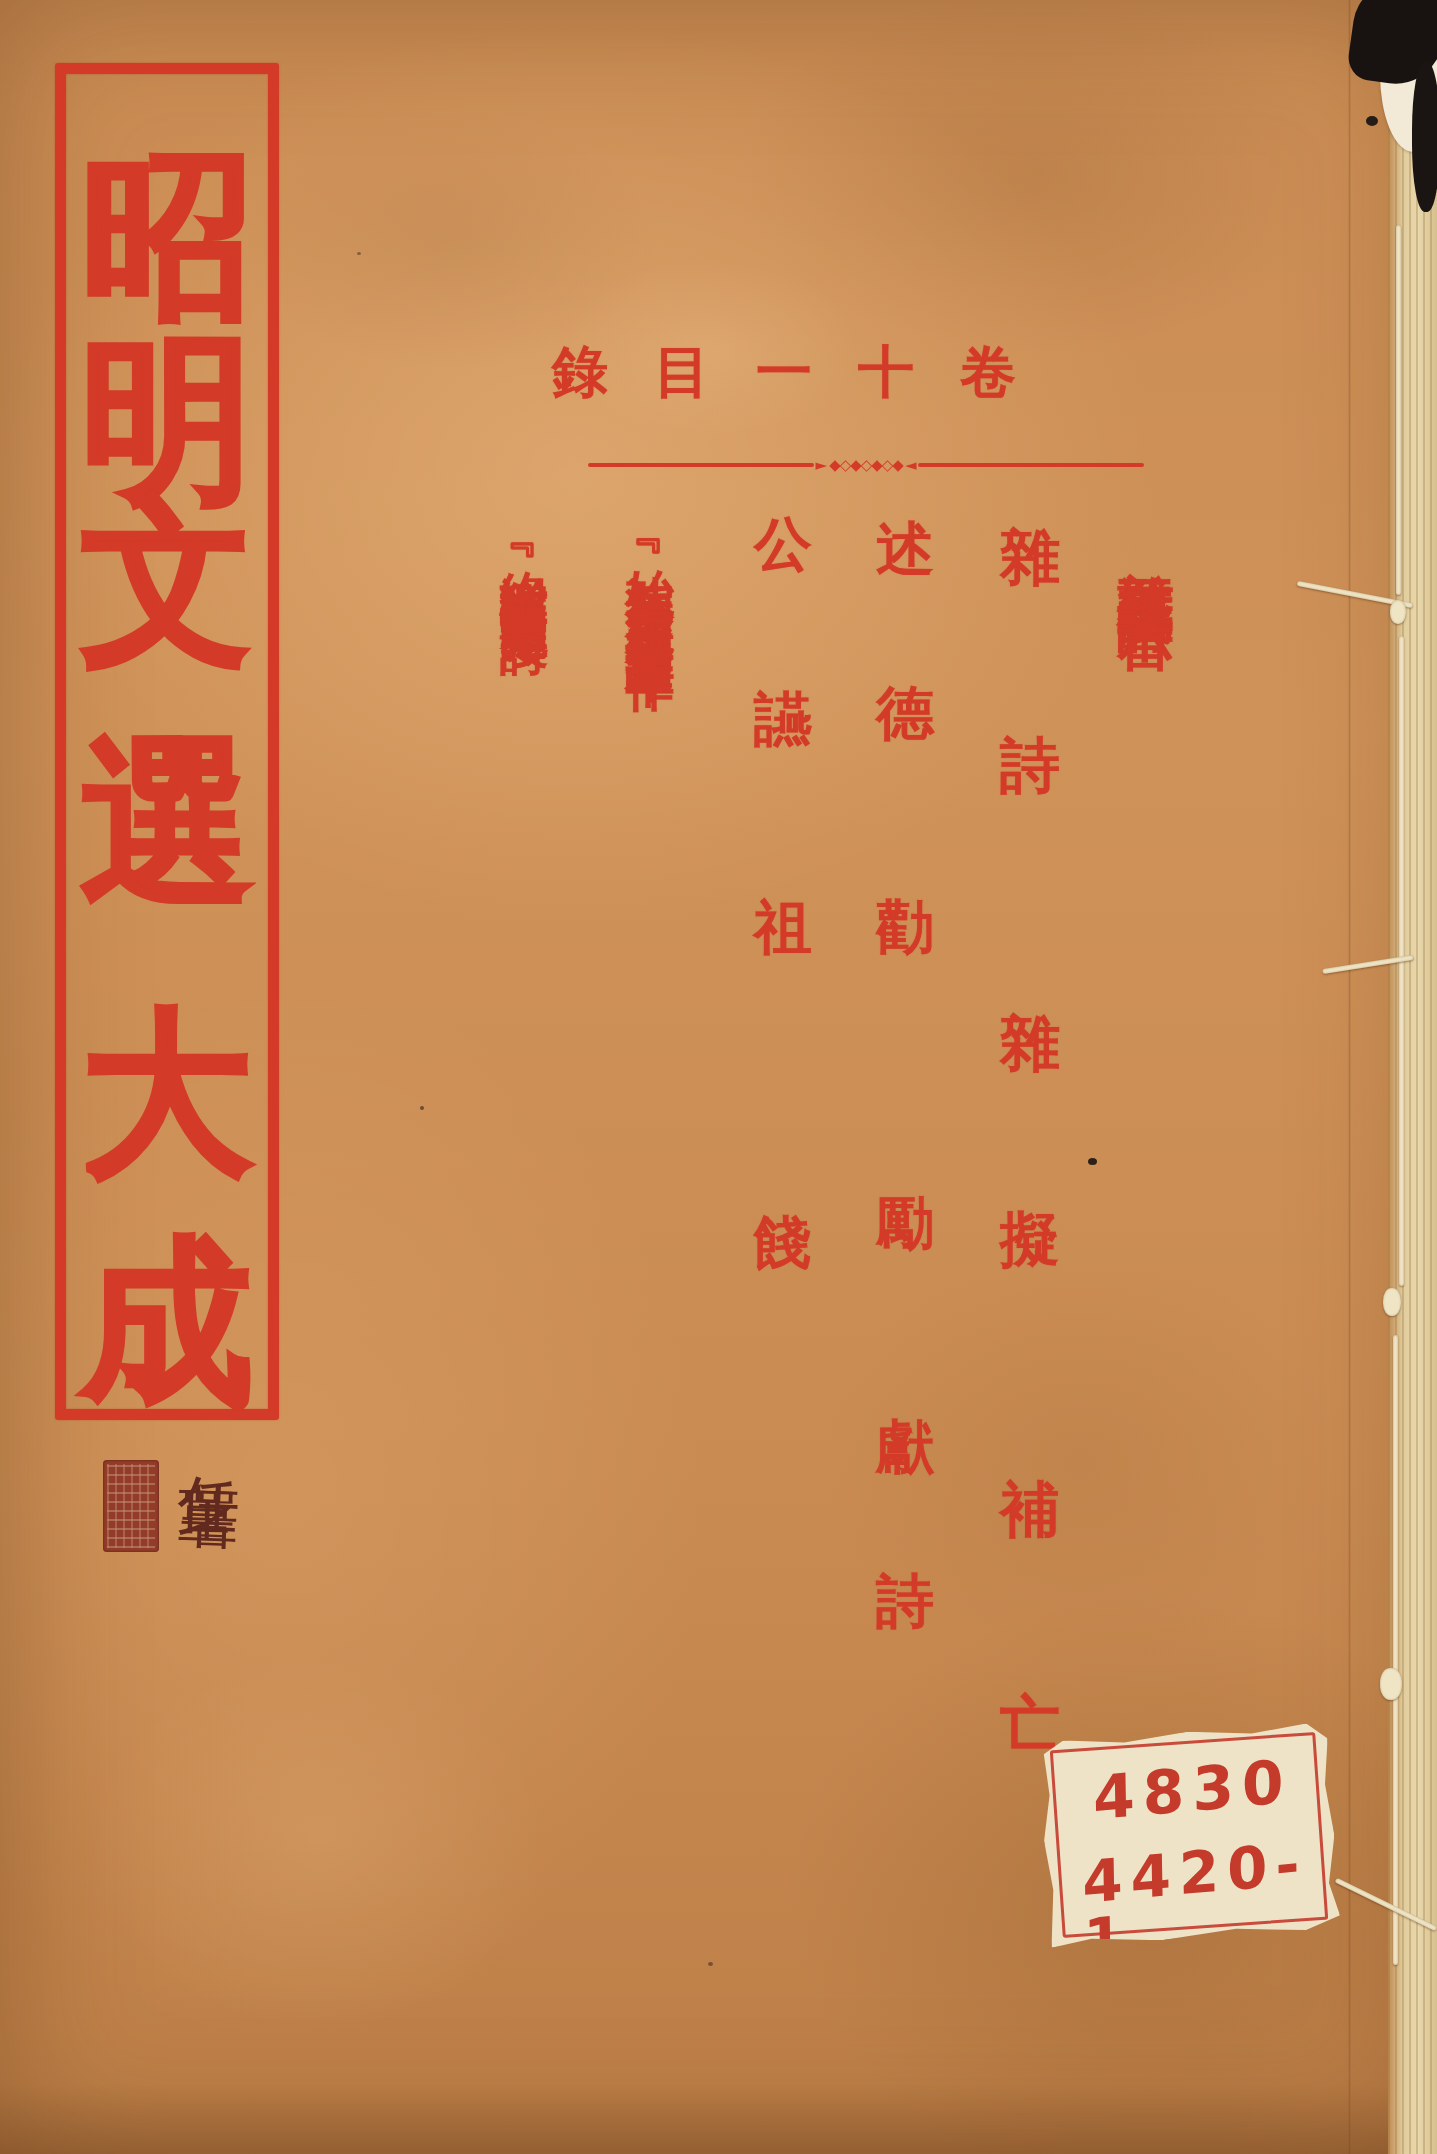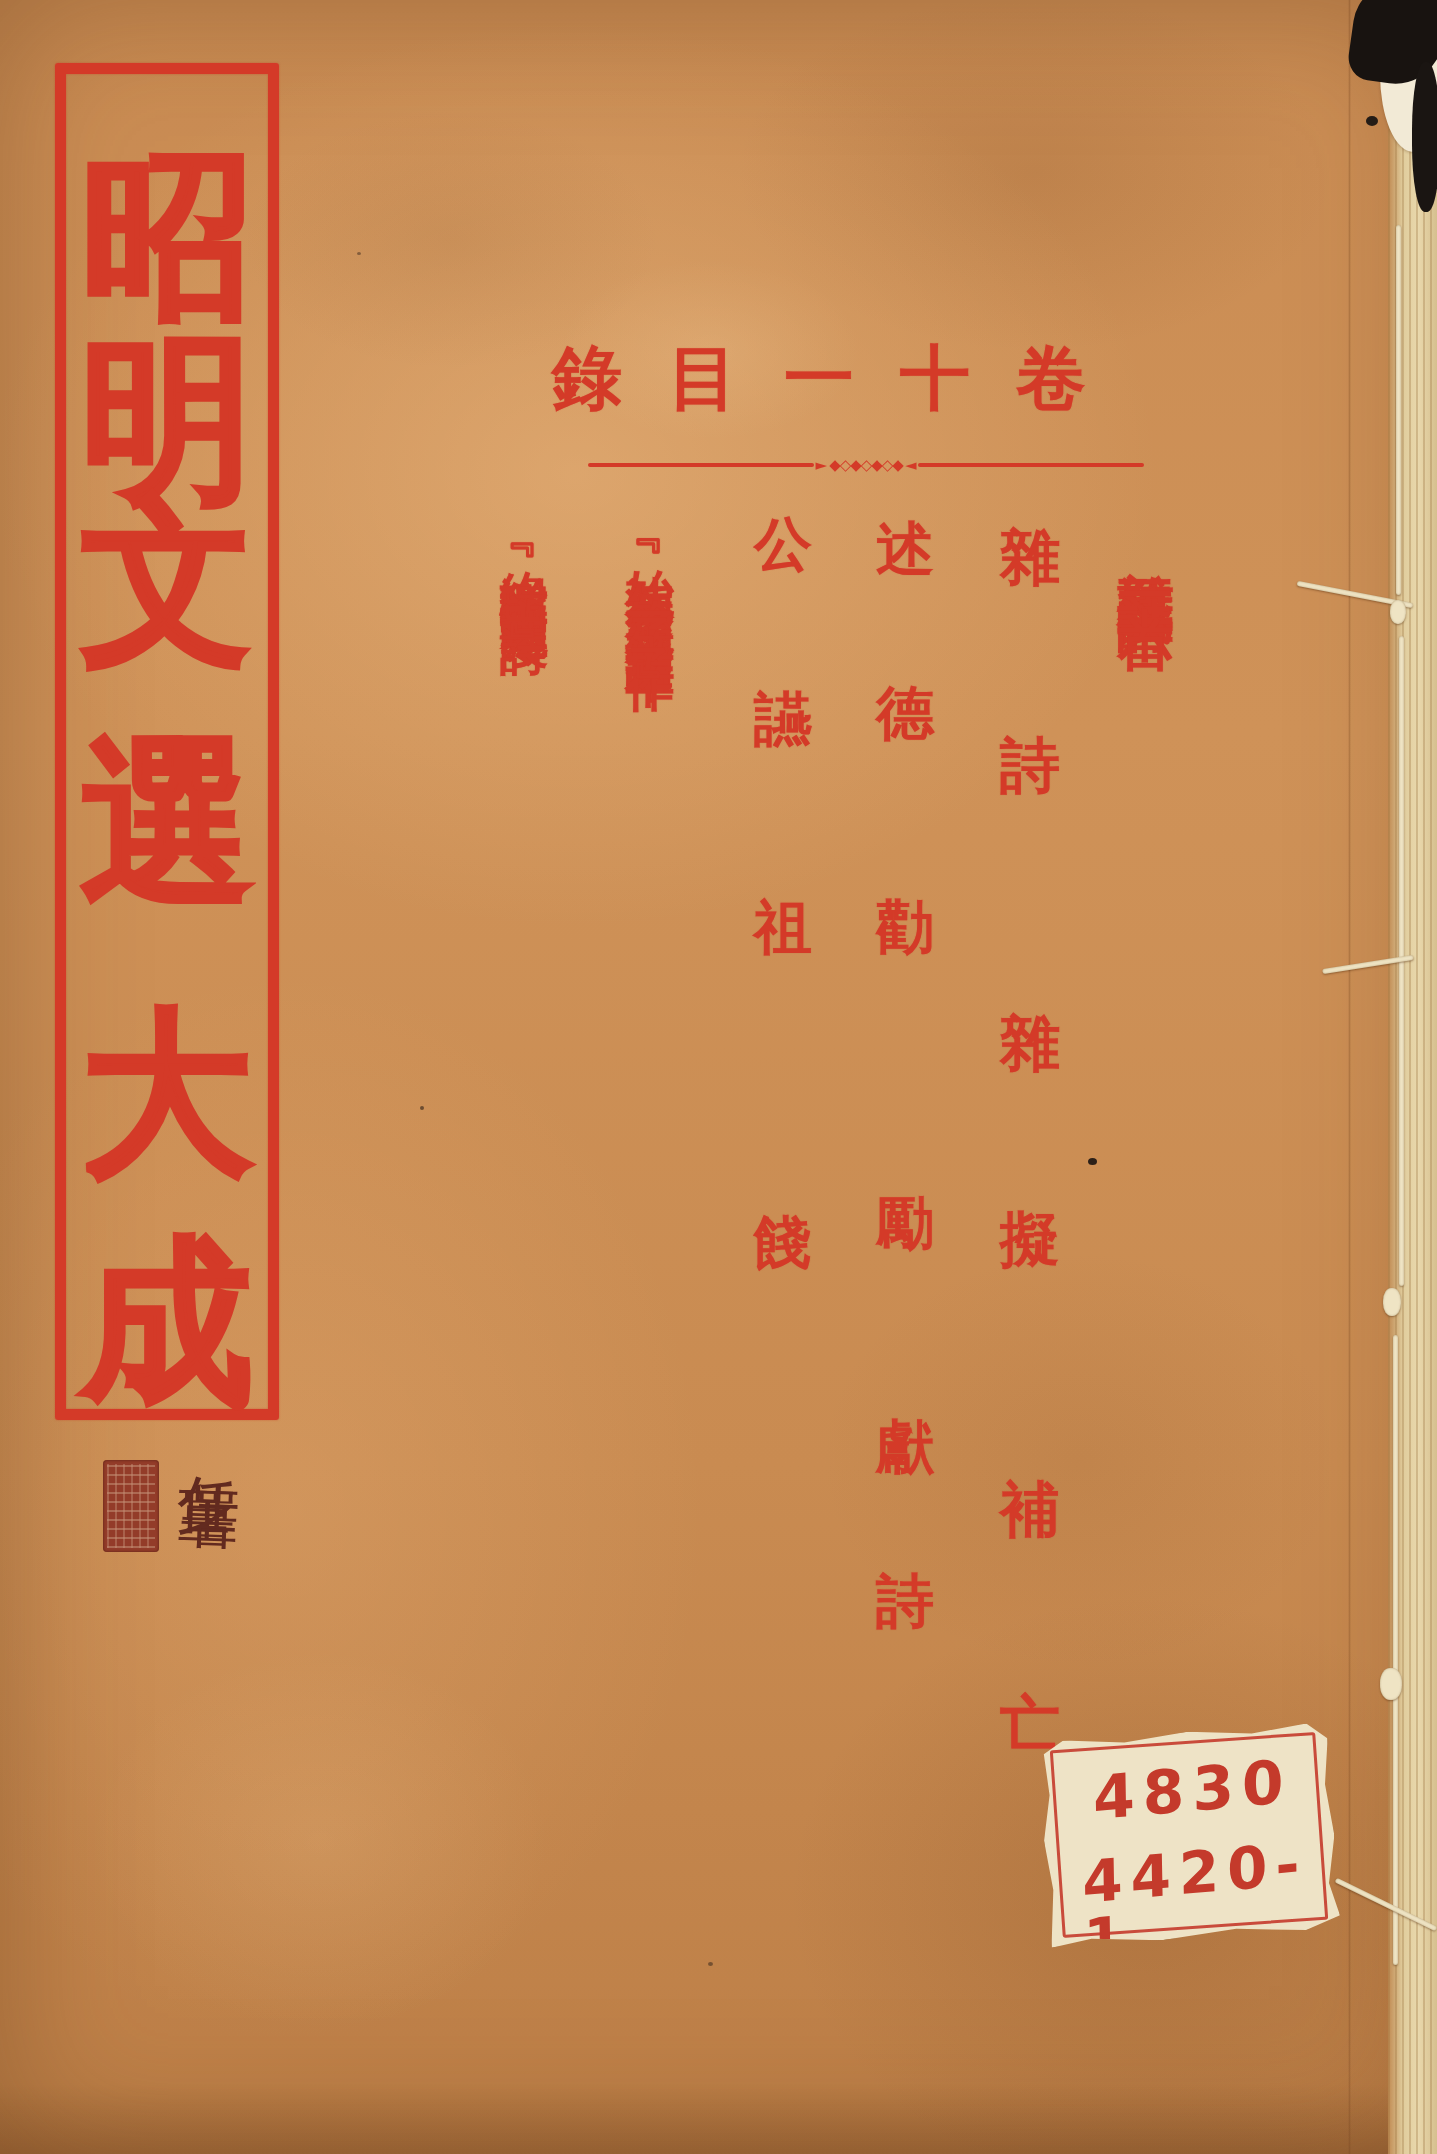--- a/index.html
+++ b/index.html
@@ -88,21 +88,21 @@
   .artist-seal{position:absolute;left:103px;top:1460px;width:56px;height:92px;
     background:#8f3526;border-radius:4px;opacity:.92;
     box-shadow:inset 0 0 3px rgba(60,15,8,.8);overflow:hidden;}
   .artist-seal::after{content:"";position:absolute;inset:4px;
     background:
       repeating-linear-gradient(0deg, rgba(240,220,190,.55) 0 2px, transparent 2px 9px),
       repeating-linear-gradient(90deg, rgba(240,220,190,.45) 0 2px, transparent 2px 8px);
     filter:blur(.4px);opacity:.55;}
 
   
-  .toc-header{position:absolute;left:552px;top:344px;font-size:70px;
+  .toc-header{position:absolute;left:552px;top:344px;font-size:56px;
     letter-spacing:46px;white-space:nowrap;color:var(--red);font-weight:700;
     line-height:1;text-shadow:0 0 1px var(--red-soft);}
   .divider{position:absolute;left:588px;top:452px;width:556px;height:26px;
     display:flex;align-items:center;color:var(--red);}
   .divider .line{flex:1;height:4px;background:var(--red);border-radius:2px;}
   .divider .arrow{font-size:15px;line-height:1;margin:0 2px;font-family:"DejaVu Sans",sans-serif;}
   .divider .chain{font-size:15px;line-height:1;letter-spacing:-1px;
     font-family:"DejaVu Sans",sans-serif;}
 
   

